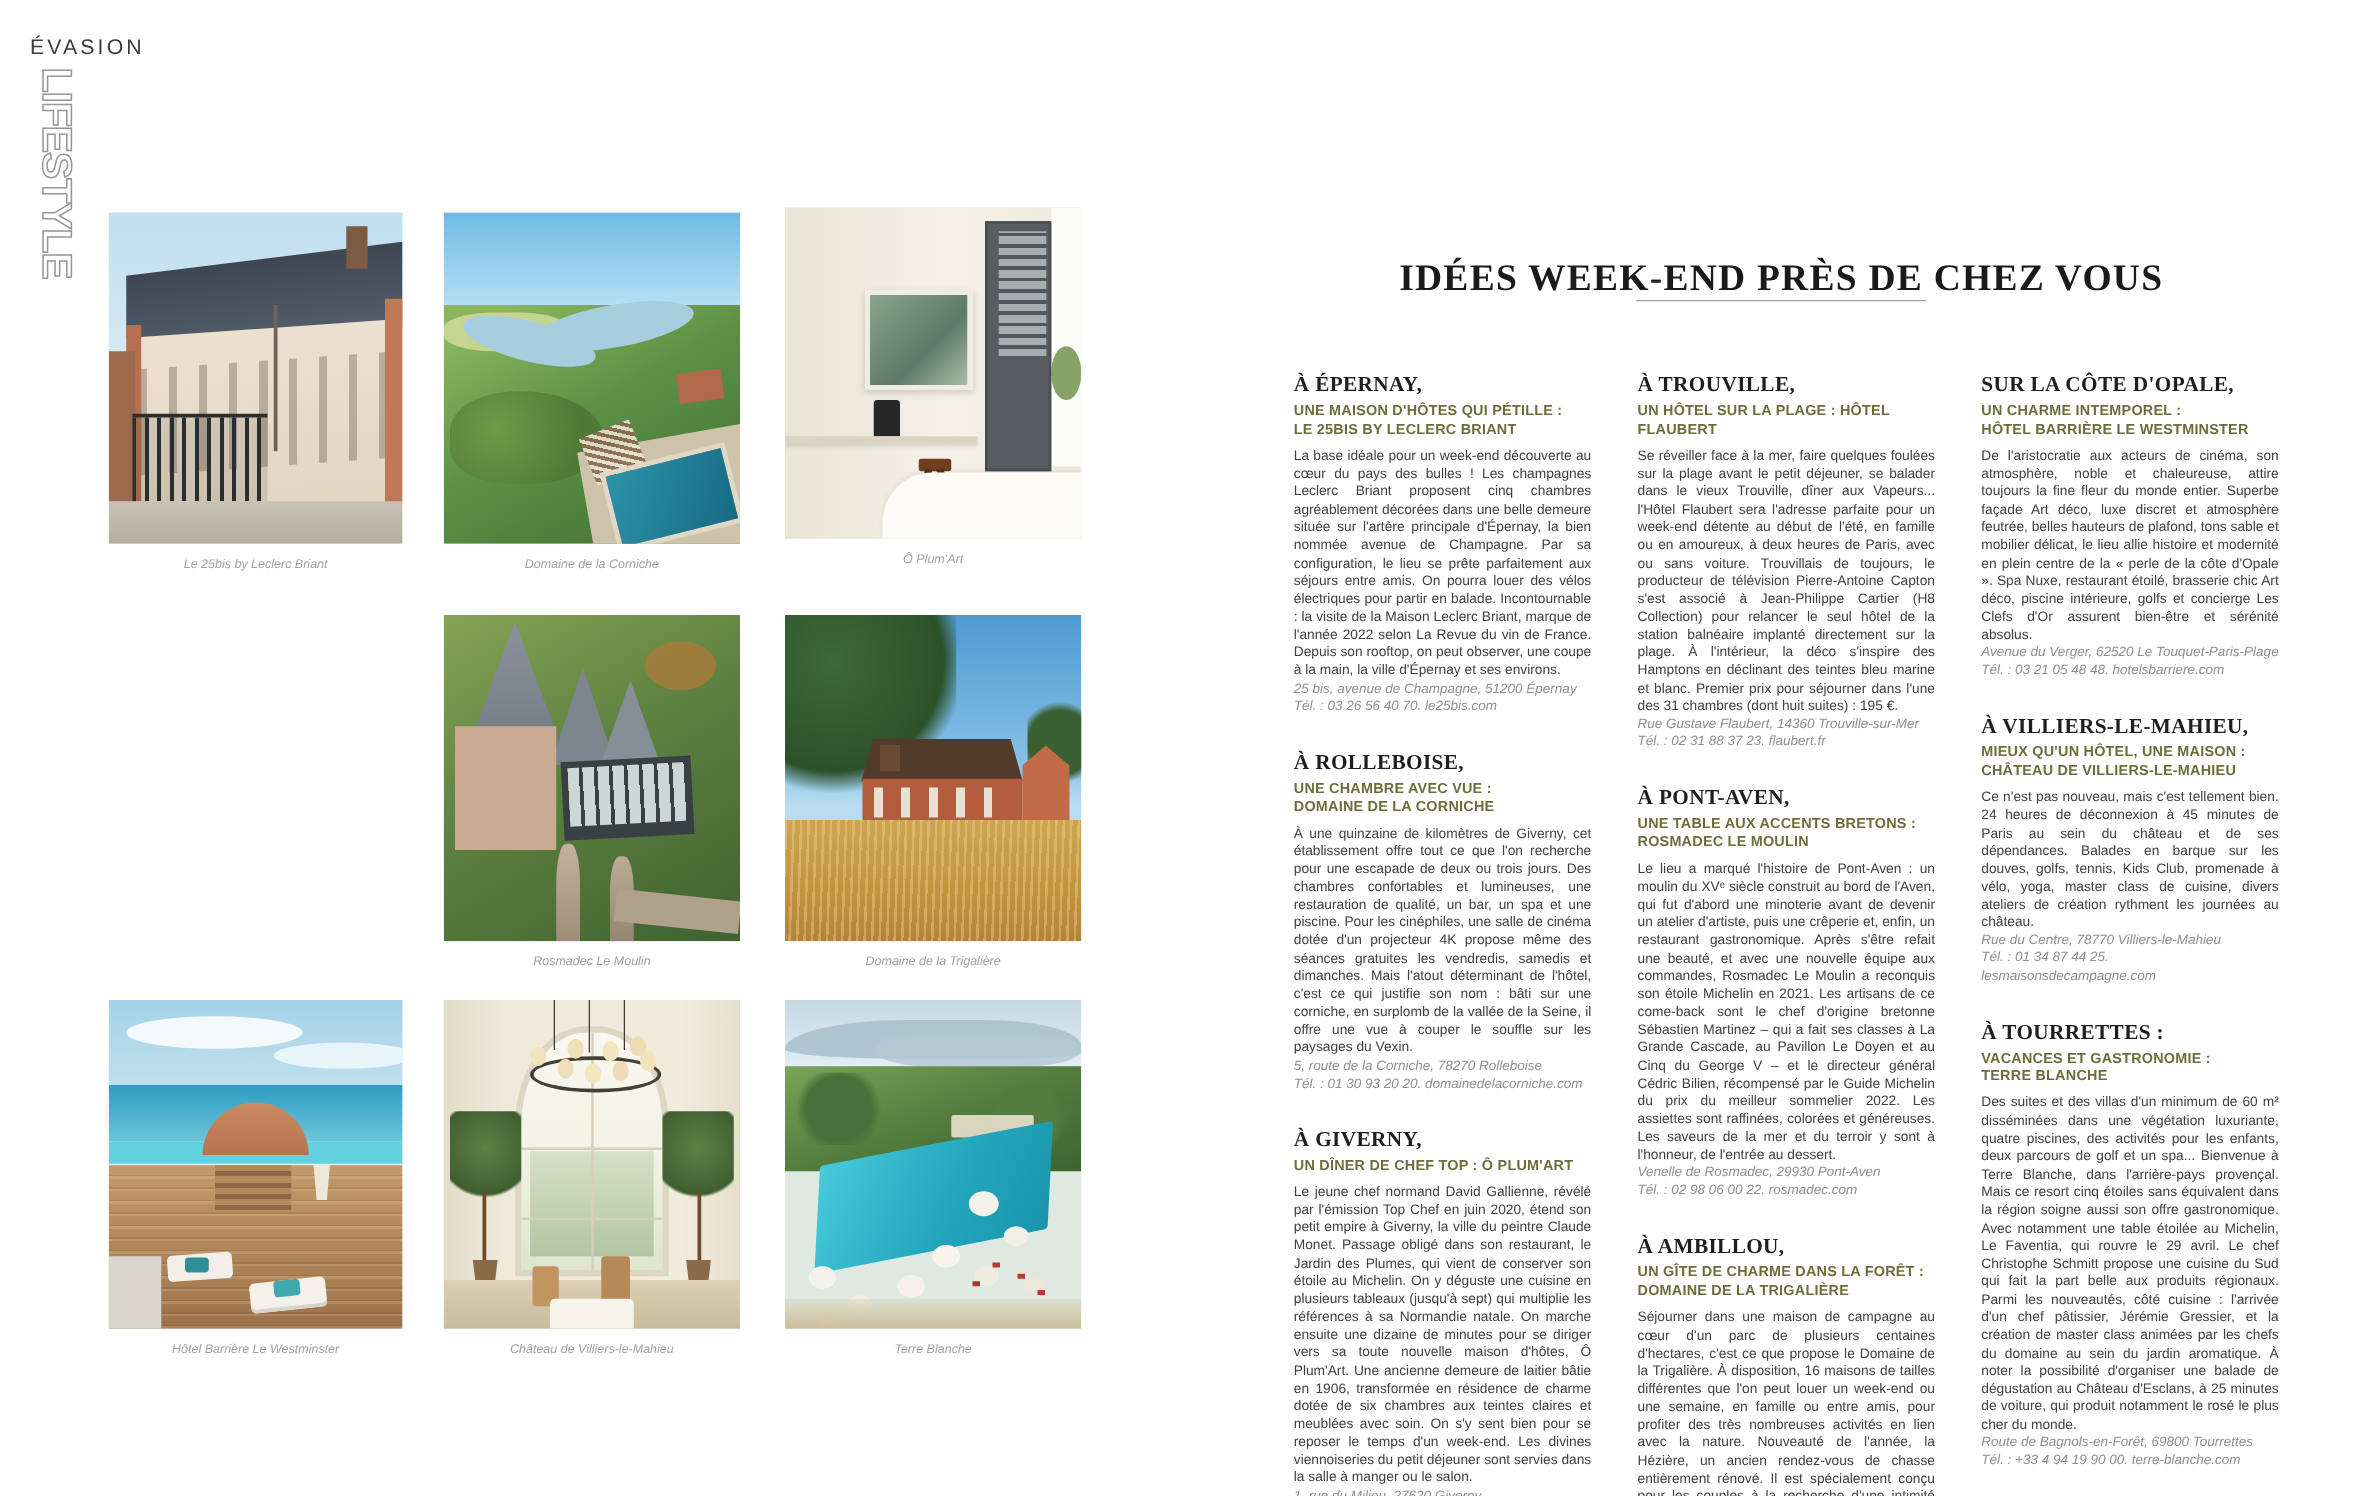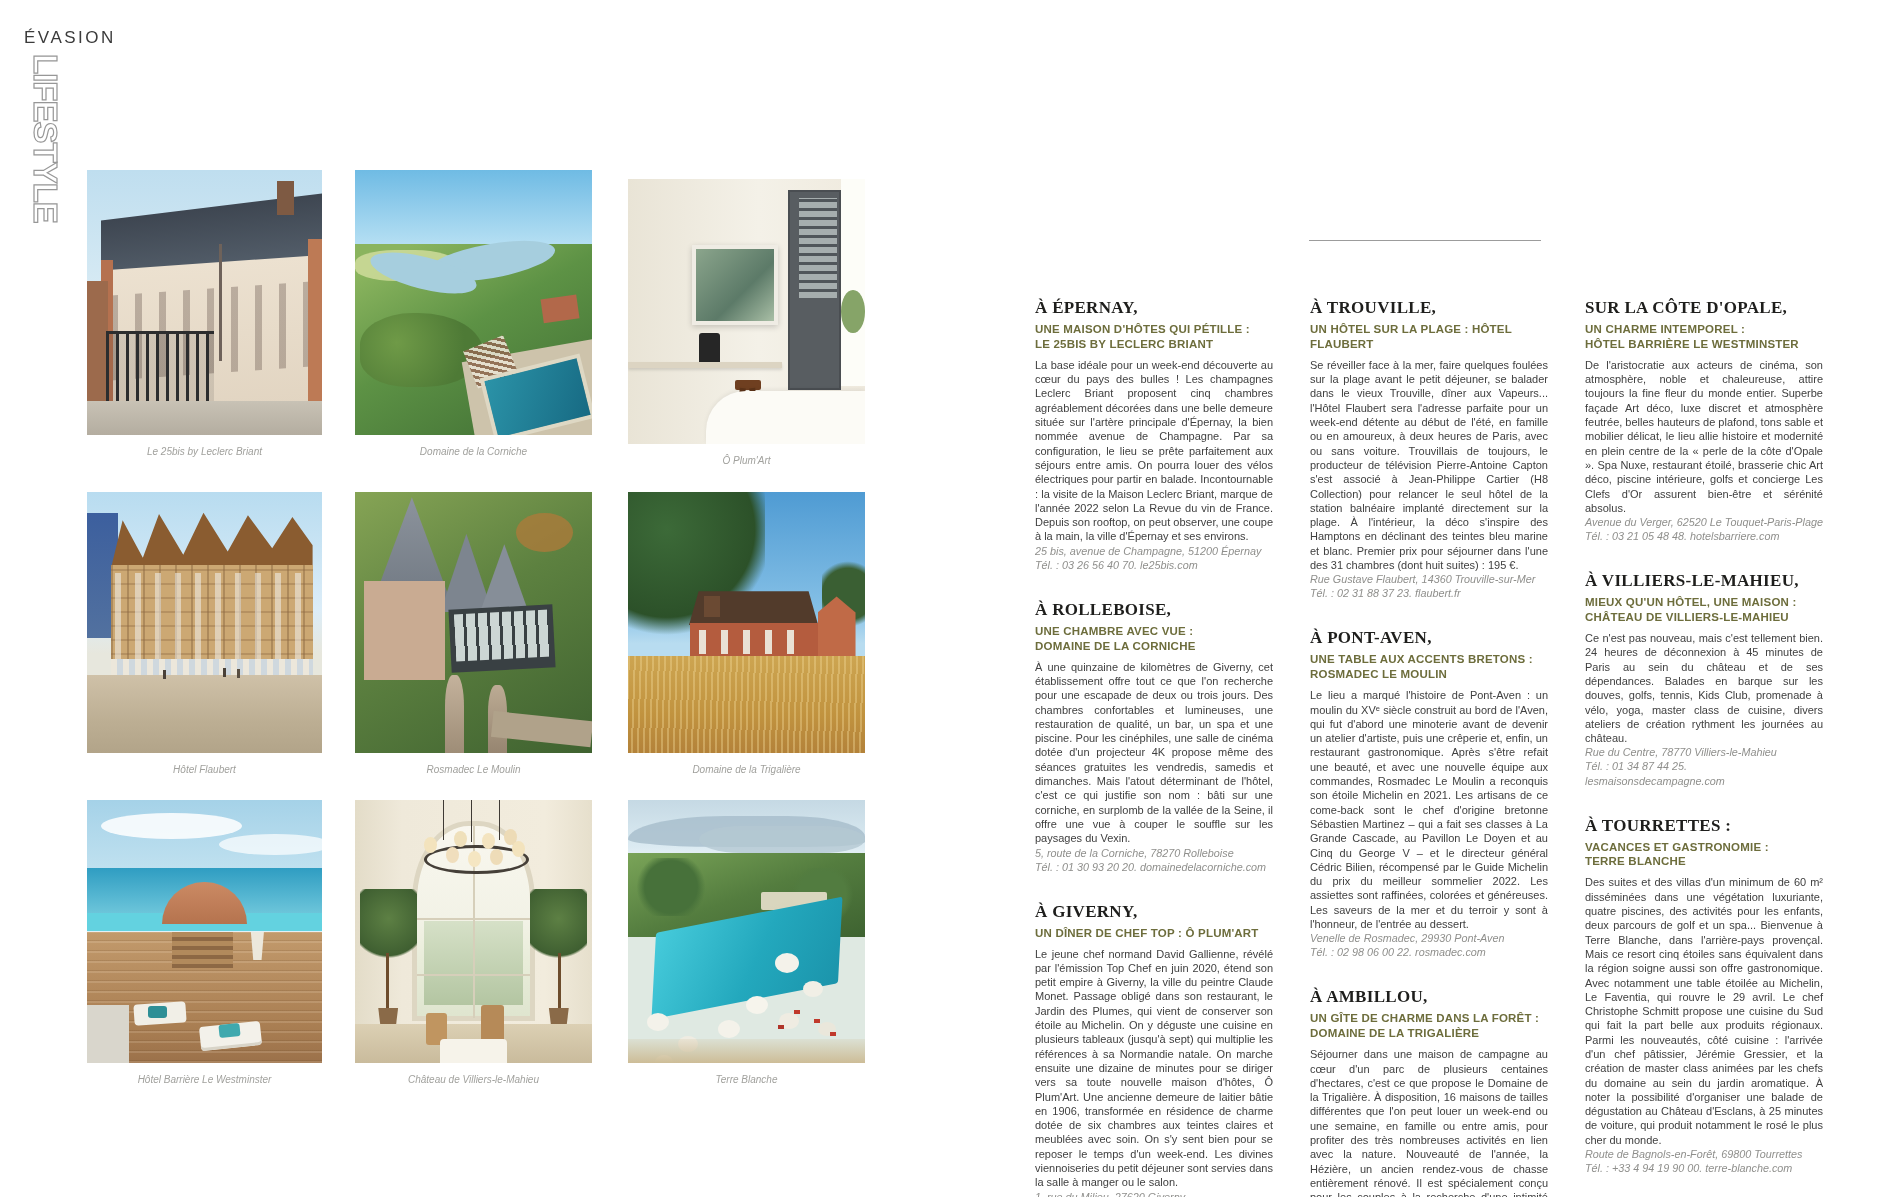--- a/index.html
+++ b/index.html
@@ -15,21 +15,21 @@
   }
   .pagenum{position:absolute;top:1155px;font-size:10.5px;color:#6a6a6a;}
   .pagenum.left{left:0;width:950px;text-align:center;}
   .pagenum.right{left:950px;width:950px;text-align:center;}
 
   
   figure{margin:0;position:absolute;}
   .photo{position:relative;overflow:hidden;background:#e8e8e8;width:100%;}
   .photo>div{position:absolute;}
   .caption{margin-top:11px;text-align:center;font-style:italic;font-size:10px;color:#a1a19d;}
-  .f1{left:87px;top:170px;width:235px}.f2{left:355px;top:170px;width:237px}.f3{left:628px;top:179px;width:237px}
+  .f1{left:87px;top:170px;width:235px}.f2{left:355px;top:170px;width:237px}.f3{left:628px;top:166px;width:237px}
   .f4{left:87px;top:492px;width:235px}.f5{left:355px;top:492px;width:237px}.f6{left:628px;top:492px;width:237px}
   .f7{left:87px;top:800px;width:235px}.f8{left:355px;top:800px;width:237px}.f9{left:628px;top:800px;width:237px}
   .f1 .photo,.f2 .photo,.f3 .photo{height:265px}
   .f4 .photo,.f5 .photo,.f6 .photo{height:261px}
   .f7 .photo,.f8 .photo,.f9 .photo{height:263px}
 
   
   .p1-sky{inset:0;background:linear-gradient(180deg,#bfdeef 0%,#dcedf5 55%,#eef3f2 100%);}
   .p1-roof{left:6%;right:0;top:14%;height:26%;background:linear-gradient(180deg,#3e4651,#55606c);transform:skewY(-7deg);}
   .p1-chimney{right:12%;top:4%;width:7%;height:13%;background:#7e5a43;}
@@ -224,34 +224,20 @@
       <div class="p3-stoolleg2"></div>
       <div class="p3-light"></div>
       <div class="p3-green"></div>
       <div class="p3-door"></div>
       <div class="p3-glass"></div>
       <div class="p3-bed"></div>
     </div>
     <figcaption class="caption">Ô Plum'Art</figcaption>
   </figure>
 
-  <figure class="f4">
-    <div class="photo">
-      <div class="p4-sky"></div>
-      <div class="p4-blue"></div>
-      <div class="p4-roof"></div>
-      <div class="p4-wall"></div>
-      <div class="p4-timber"></div>
-      <div class="p4-windows"></div>
-      <div class="p4-awning"></div>
-      <div class="p4-beach"></div>
-      <div class="p4-people"></div>
-    </div>
-    <figcaption class="caption">Hôtel Flaubert</figcaption>
-  </figure>
 
   <figure class="f5">
     <div class="photo">
       <div class="p5-bg"></div>
       <div class="p5-autumn"></div>
       <div class="p5-gable"></div>
       <div class="p5-cone1"></div>
       <div class="p5-cone2"></div>
       <div class="p5-wall"></div>
       <div class="p5-cons"></div>
@@ -337,20 +323,21 @@
       <div class="p9-pool"></div>
       <div class="p9-umb"></div>
       <div class="p9-umb2"></div>
       <div class="p9-red"></div>
       <div class="p9-deck"></div>
     </div>
     <figcaption class="caption">Terre Blanche</figcaption>
   </figure>
 
 
+  <h1 class="rp-title">IDÉES WEEK-END PRÈS DE CHEZ VOUS</h1>
   <div class="rp-rule"></div>
 
   <div class="col col1">
     <article class="article">
       <h3 class="art-h">À ÉPERNAY,</h3>
       <div class="art-sub">UNE MAISON D'HÔTES QUI PÉTILLE :
 LE 25BIS BY LECLERC BRIANT</div>
       <p class="art-body">La base idéale pour un week-end découverte au cœur du pays des bulles ! Les champagnes Leclerc Briant proposent cinq chambres agréablement décorées dans une belle demeure située sur l'artère principale d'Épernay, la bien nommée avenue de Champagne. Par sa configuration, le lieu se prête parfaitement aux séjours entre amis. On pourra louer des vélos électriques pour partir en balade. Incontournable : la visite de la Maison Leclerc Briant, marque de l'année 2022 selon La Revue du vin de France. Depuis son rooftop, on peut observer, une coupe à la main, la ville d'Épernay et ses environs.</p>
       <div class="art-addr first">25 bis, avenue de Champagne, 51200 Épernay</div>
       <div class="art-addr">Tél. : 03 26 56 40 70. le25bis.com</div>

